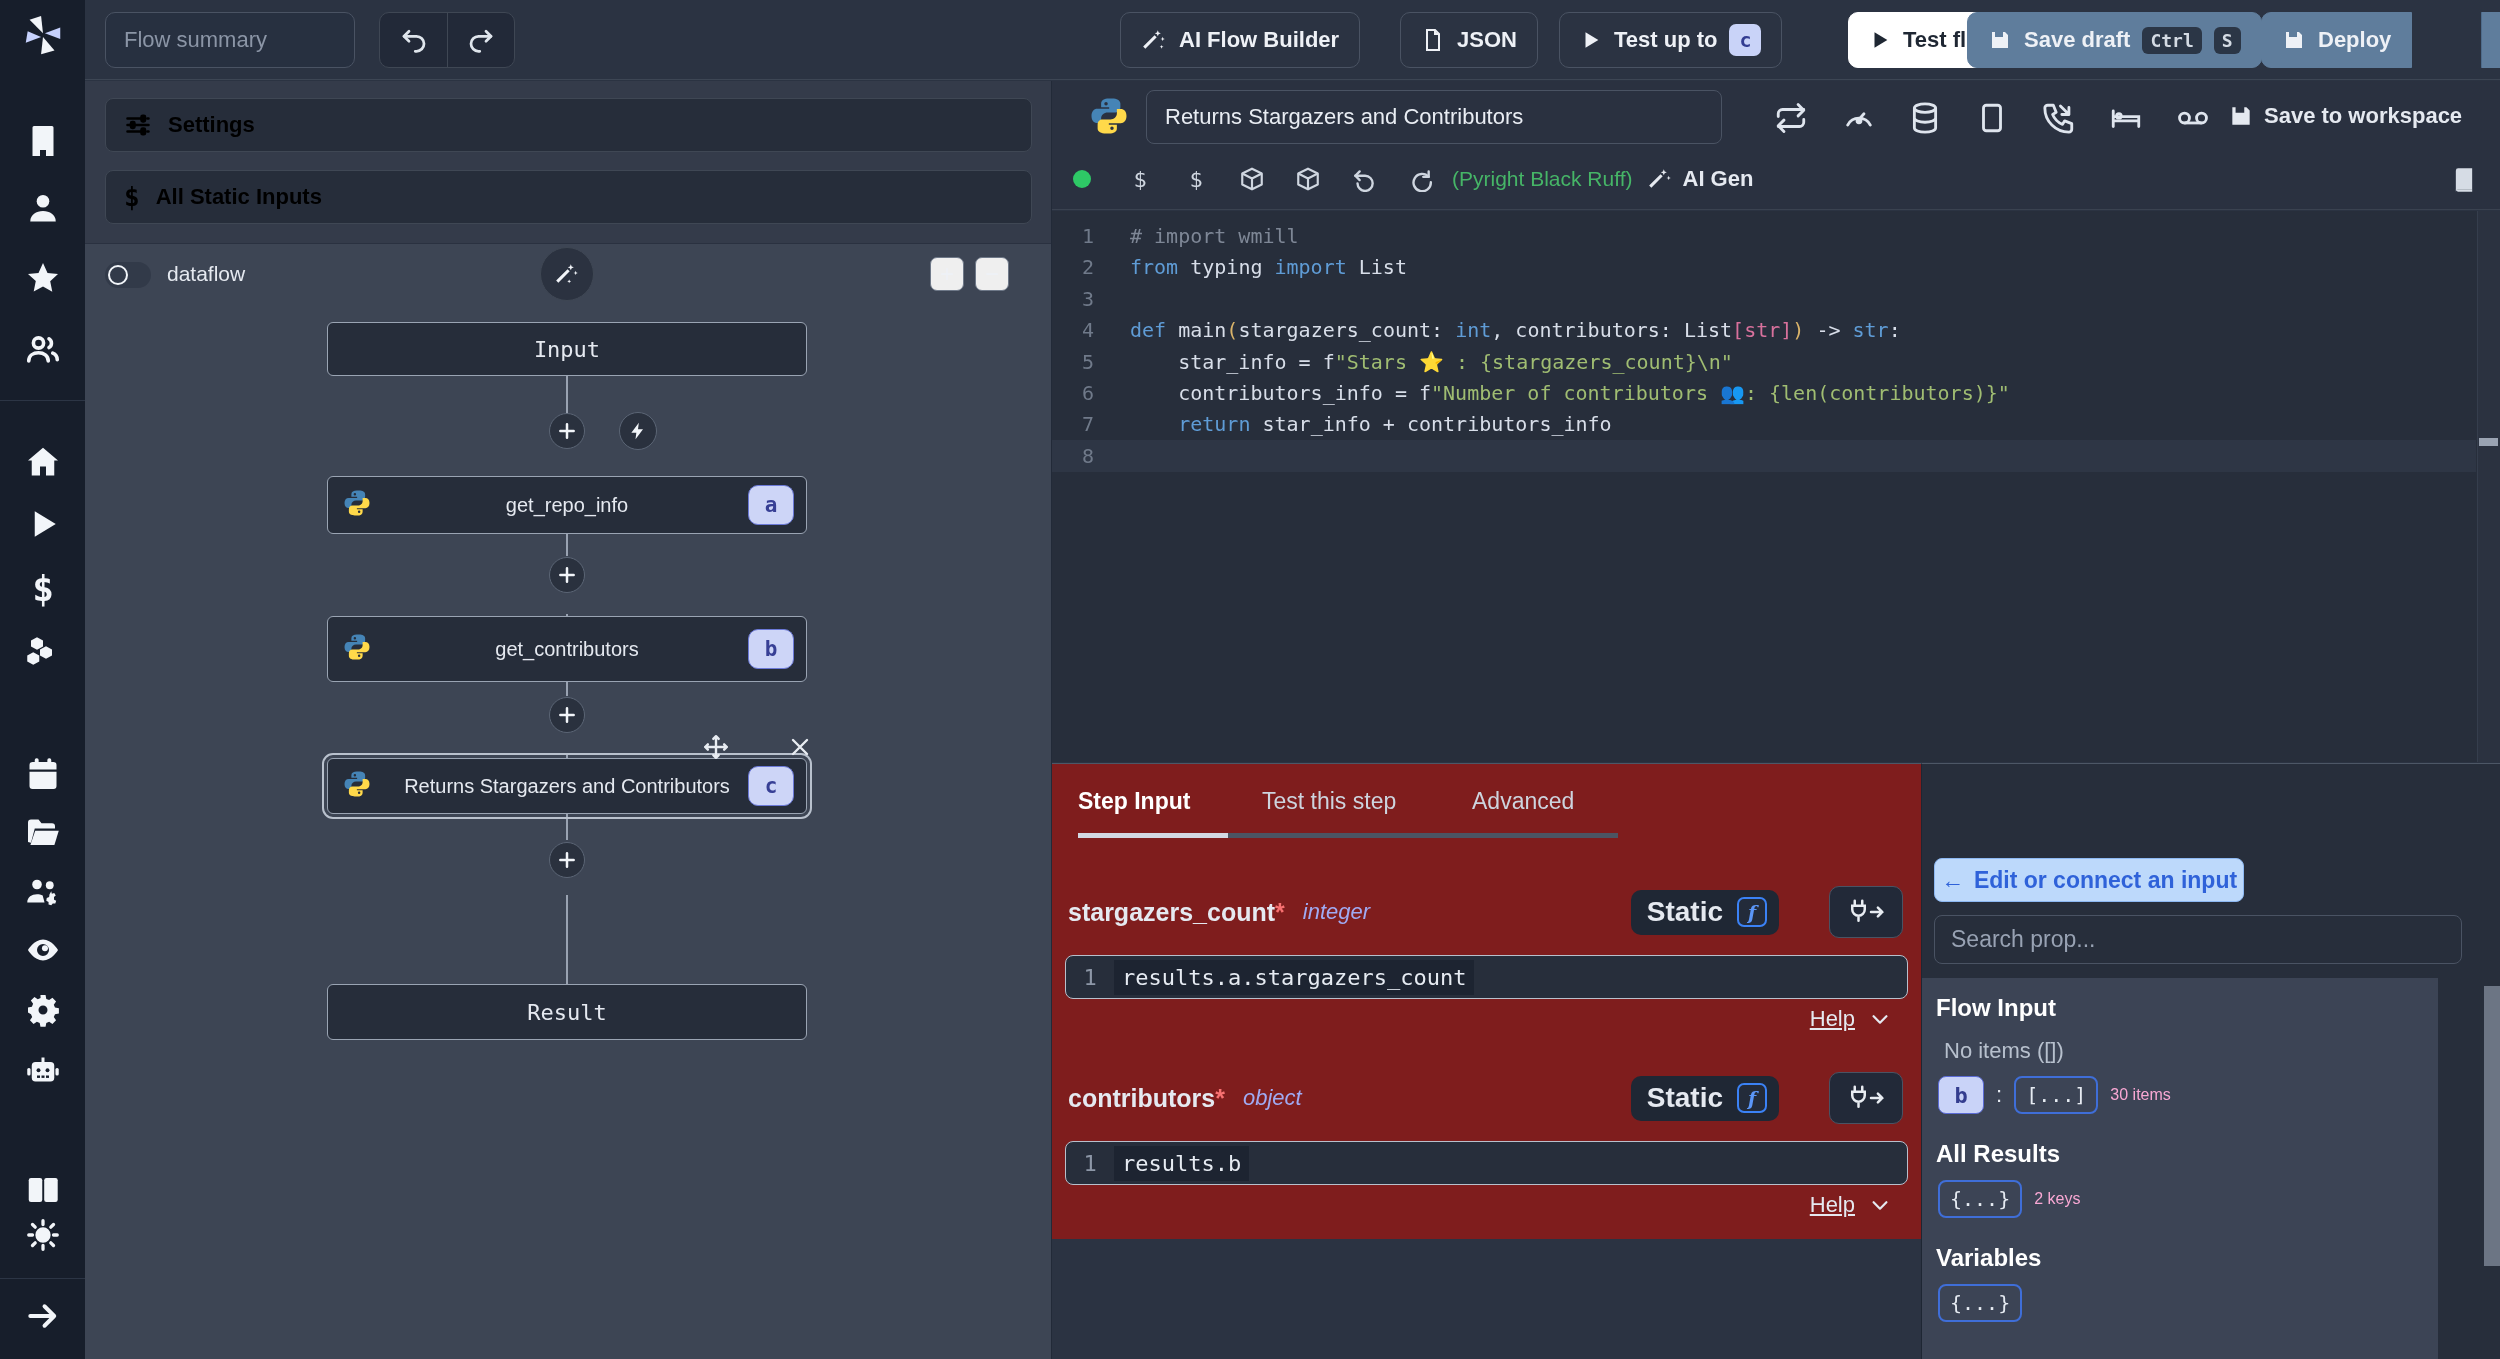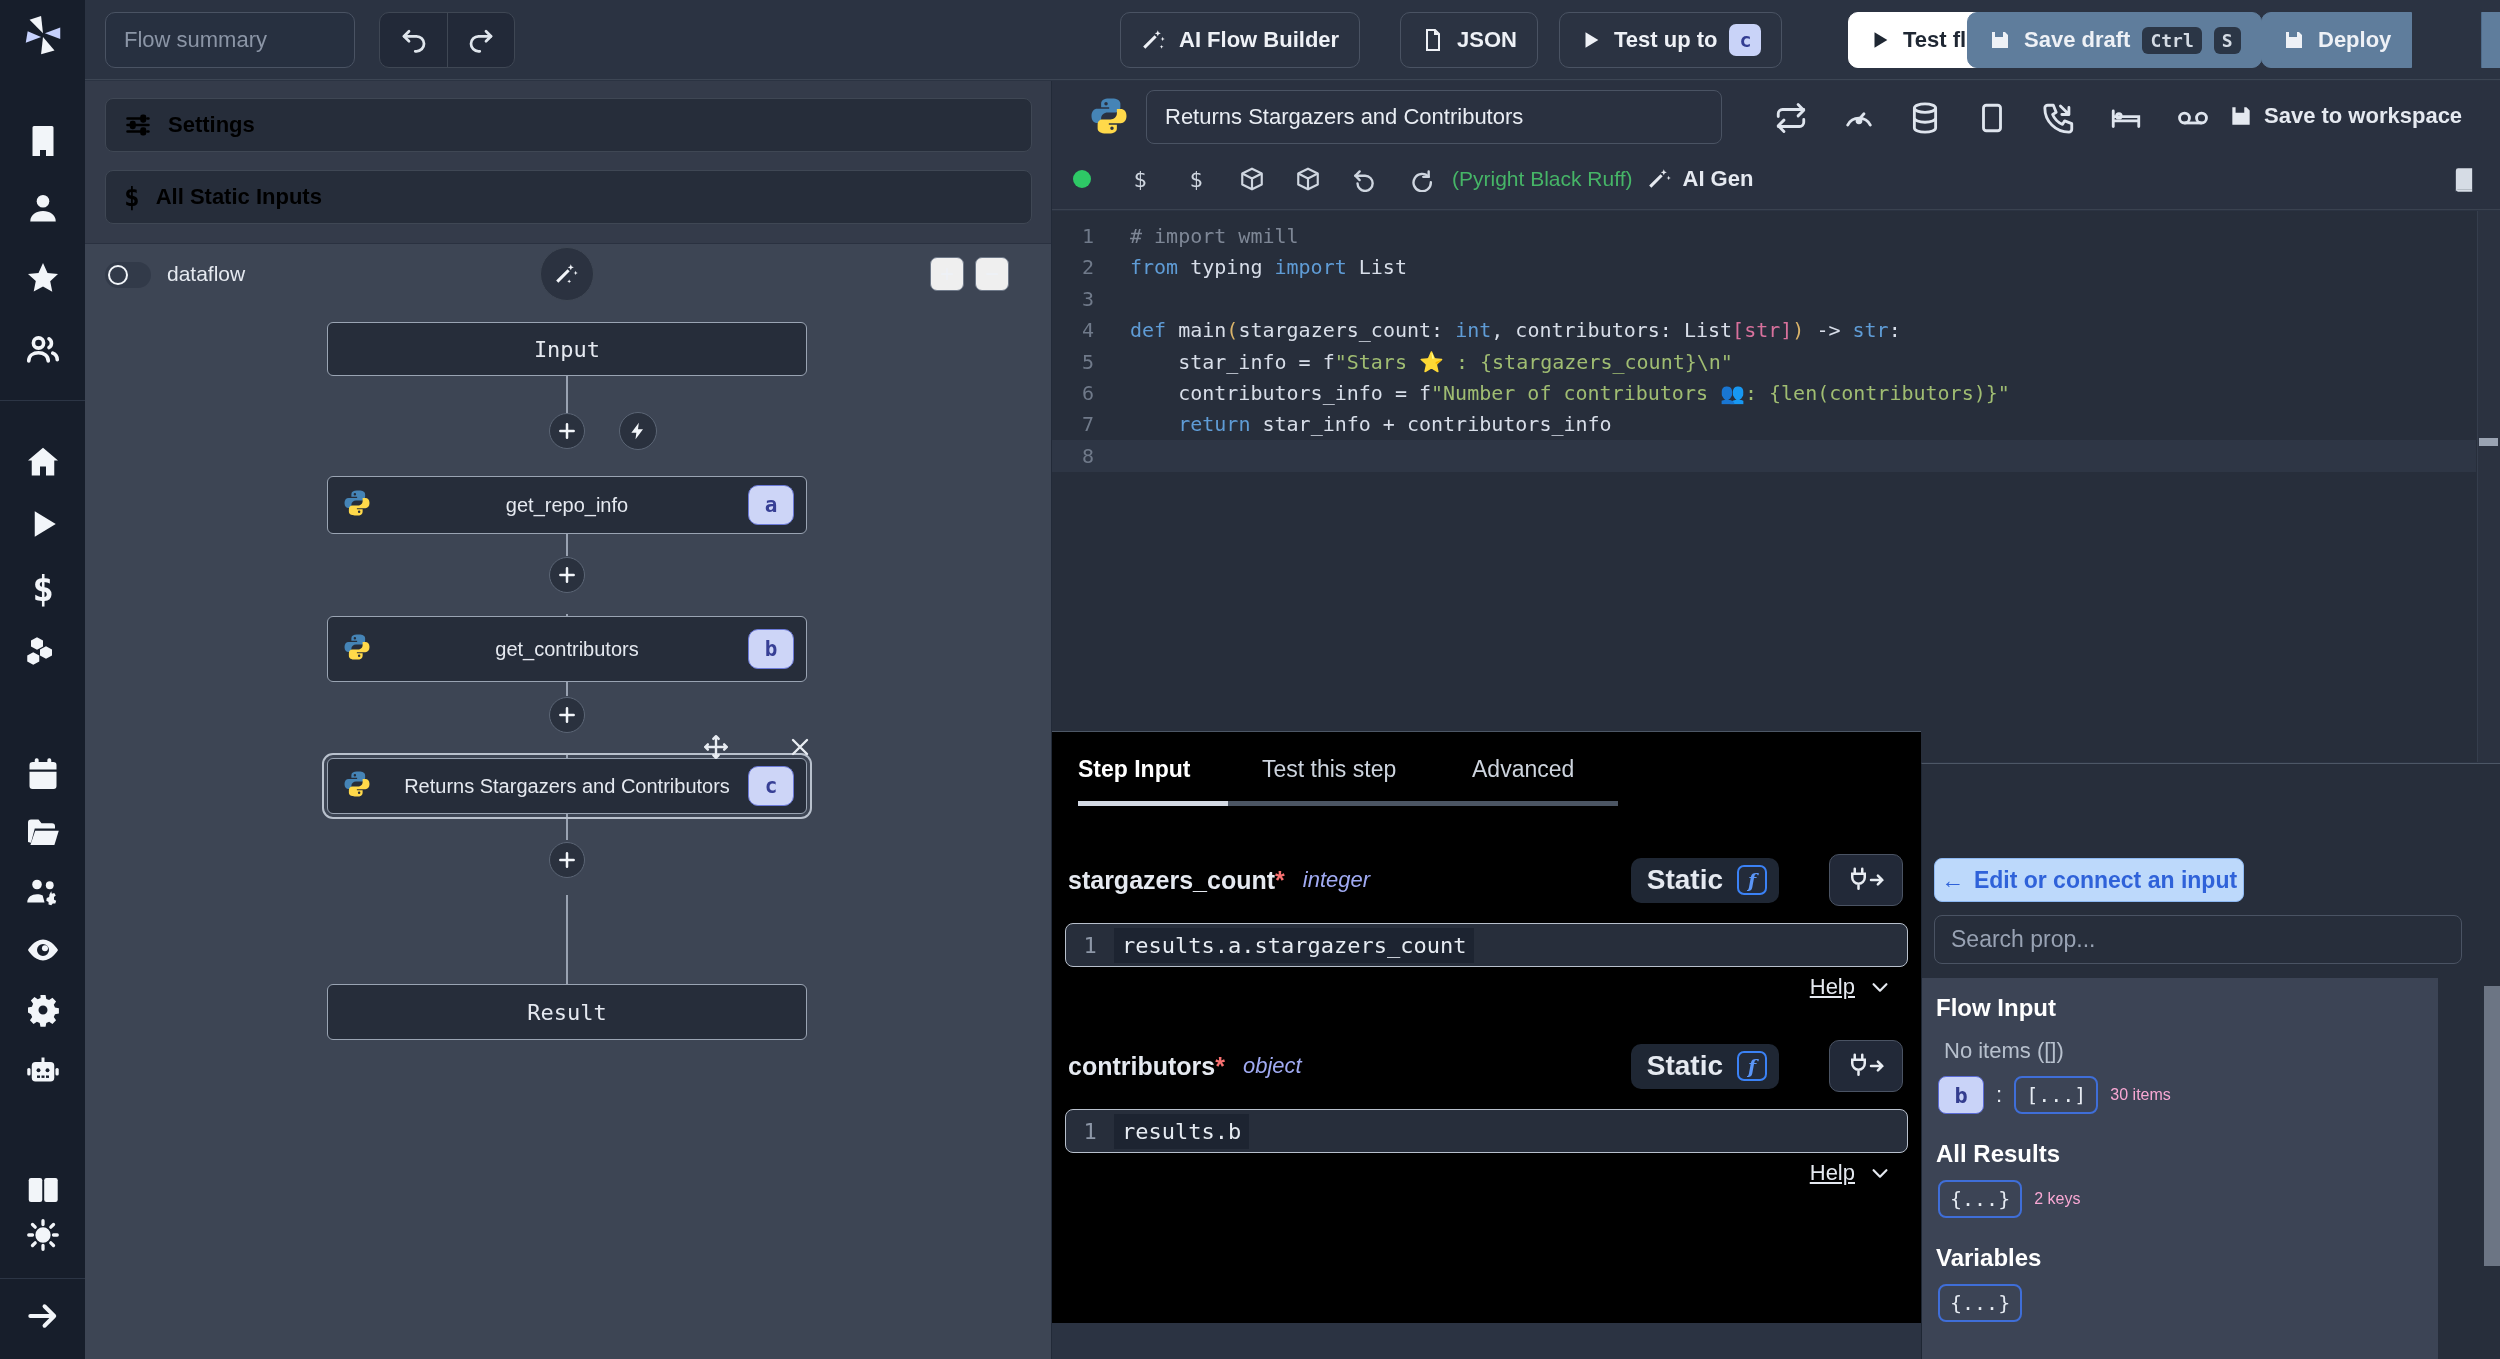--- a/index.html
+++ b/index.html
@@ -88,21 +88,21 @@
   .code-row.cur { background:#2e3645; }
   .gutter { width:56px; text-align:right; padding-right:14px; color:#707a8a; font-size:20px;
     font-family:"DejaVu Sans Mono", monospace; flex:none; }
   .code-text { font-family:"DejaVu Sans Mono", monospace; font-size:20px; white-space:pre; padding-left:22px; }
   .c-cm { color:#7e8796; } .c-kw { color:#5f9cd6; } .c-tx { color:#d8dee9; } .c-st { color:#a0bd72; }
   .c-py { color:#d9b36a; } .c-pk { color:#d7719c; } .c-em { color:#e8c64b; }
   #ruler { position:absolute; right:0; top:0; width:23px; height:100%; background:#2b3240; border-left:1px solid #353e4d; }
   #ruler-mark { position:absolute; right:2px; top:227px; width:19px; height:8px; background:#9aa3b2; }
 
   
-  #steppanel { left:1052px; top:731px; width:869px; height:592px; background:#000000; border-top:1px solid #4d5766; }
+  #steppanel { left:1052px; top:763px; width:869px; height:476px; background:#7f1d1d; border-top:1px solid #4d5766; }
   .tab { position:absolute; top:24px; font-size:23px; color:#cdd4de; cursor:pointer; }
   .tab.active { color:#ffffff; font-weight:bold; }
   #tab-underline-gray { position:absolute; left:26px; top:69px; width:540px; height:5px; background:#4b5563; }
   #tab-underline-active { position:absolute; left:26px; top:69px; width:150px; height:5px; background:#d3d9e3; }
   .field-row { position:absolute; left:16px; width:838px; display:flex; align-items:center; }
   .fname { font-size:25px; font-weight:bold; }
   .freq { color:#f87171; font-size:25px; font-weight:bold; }
   .ftype { font-size:22px; font-style:italic; color:#a0aaf2; margin-left:18px; }
   .static-pill { position:absolute; right:127px; height:45px; display:flex; align-items:center; gap:14px;
     background:#1f2734; border-radius:10px; padding:0 12px 0 16px; cursor:pointer; }

